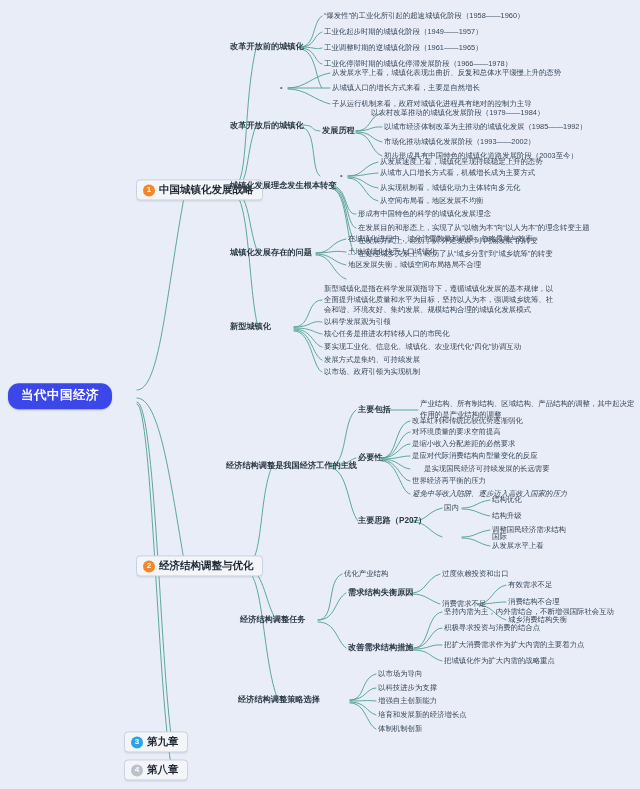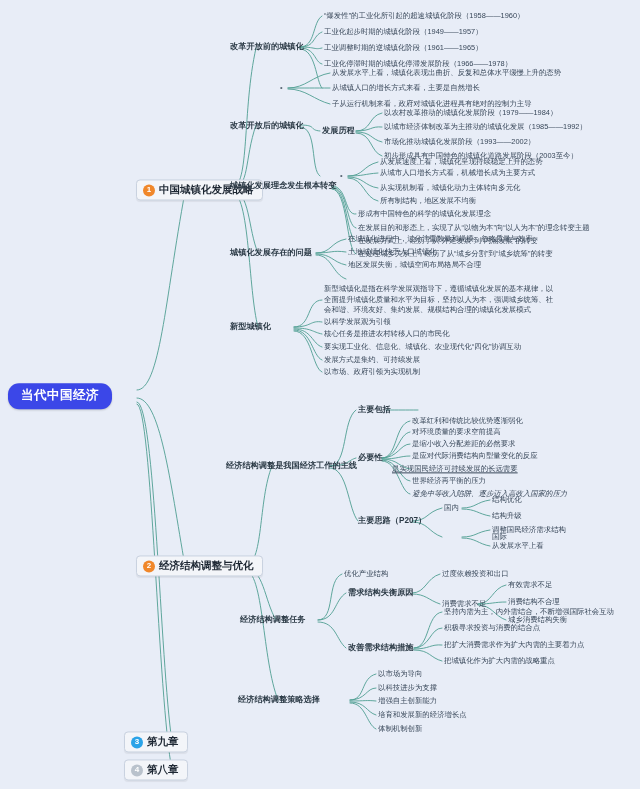--- a/index.html
+++ b/index.html
@@ -226,30 +226,30 @@
   <div class="node lvl3" style="left:324px;top:32px;">工业化起步时期的城镇化阶段（1949——1957）</div>
   <div class="node lvl3" style="left:324px;top:48px;">工业调整时期的逆城镇化阶段（1961——1965）</div>
   <div class="node lvl3" style="left:324px;top:64px;">工业化停滞时期的城镇化停滞发展阶段（1966——1978）</div>
 
   <div class="node lvl3 dim" style="left:280px;top:88px;">•</div>
   <div class="node lvl3" style="left:332px;top:73px;">从发展水平上看，城镇化表现出曲折、反复和总体水平缓慢上升的态势</div>
   <div class="node lvl3" style="left:332px;top:88px;">从城镇人口的增长方式来看，主要是自然增长</div>
   <div class="node lvl3" style="left:332px;top:104px;">子从运行机制来看，政府对城镇化进程具有绝对的控制力主导</div>
 
   <div class="node lvl2" style="left:322px;top:131px;">发展历程</div>
-  <div class="node lvl3" style="left:384px;top:113px;">以农村改革推动的城镇化发展阶段（1979——1984）</div>
+  <div class="node lvl3" style="left:371px;top:113px;">以农村改革推动的城镇化发展阶段（1979——1984）</div>
   <div class="node lvl3" style="left:384px;top:127px;">以城市经济体制改革为主推动的城镇化发展（1985——1992）</div>
   <div class="node lvl3" style="left:384px;top:142px;">市场化推动城镇化发展阶段（1993——2002）</div>
   <div class="node lvl3" style="left:384px;top:156px;">初步形成具有中国特色的城镇化道路发展阶段（2003至今）</div>
 
   <div class="node lvl3 dim" style="left:340px;top:176px;">•</div>
   <div class="node lvl3" style="left:380px;top:162px;">从发展速度上看，城镇化呈现持续稳定上升的态势</div>
   <div class="node lvl3" style="left:380px;top:173px;">从城市人口增长方式看，机械增长成为主要方式</div>
   <div class="node lvl3" style="left:380px;top:188px;">从实现机制看，城镇化动力主体转向多元化</div>
-  <div class="node lvl3" style="left:380px;top:201px;">所有制结构，地区发展不均衡</div>
+  <div class="node lvl3" style="left:380px;top:201px;">从空间布局看，地区发展不均衡</div>
 
   <div class="node lvl3" style="left:358px;top:214px;">形成有中国特色的科学的城镇化发展理念</div>
   <div class="node lvl3" style="left:358px;top:228px;">在发展目的和形态上，实现了从“以物为本”向“以人为本”的理念转变主题</div>
   <div class="node lvl3" style="left:358px;top:241px;">在发展方式上，经历了从“外延发展”到“内涵发展”的转变</div>
   <div class="node lvl3" style="left:358px;top:254px;">在处理城乡关系上，经历了从“城乡分割”到“城乡统筹”的转变</div>
 
   <div class="node lvl3" style="left:348px;top:239px;">在城镇化进程中，过分注重数量和规模，忽略质量与效率</div>
   <div class="node lvl3" style="left:348px;top:252px;">土地城镇化快于人口城镇化</div>
   <div class="node lvl3" style="left:348px;top:265px;">地区发展失衡，城镇空间布局格局不合理</div>
 
@@ -258,27 +258,28 @@
   <div class="node lvl3" style="left:324px;top:334px;">核心任务是推进农村转移人口的市民化</div>
   <div class="node lvl3" style="left:324px;top:347px;">要实现工业化、信息化、城镇化、农业现代化“四化”协调互动</div>
   <div class="node lvl3" style="left:324px;top:360px;">发展方式是集约、可持续发展</div>
   <div class="node lvl3" style="left:324px;top:372px;">以市场、政府引领为实现机制</div>
 
   <div class="node lvl2" style="left:226px;top:466px;">经济结构调整是我国经济工作的主线</div>
   <div class="node lvl2" style="left:240px;top:620px;">经济结构调整任务</div>
   <div class="node lvl2" style="left:238px;top:700px;">经济结构调整策略选择</div>
 
   <div class="node lvl2" style="left:358px;top:410px;">主要包括</div>
+  <div class="node lvl3 wrap" style="left:420px;top:410px;width:215px;">产业结构、所有制结构、区域结构、产品结构的调整，其中起决定作用的是产业结构的调整</div>
 
   <div class="node lvl2" style="left:358px;top:458px;">必要性</div>
   <div class="node lvl3" style="left:412px;top:421px;">改革红利和传统比较优势逐渐弱化</div>
   <div class="node lvl3" style="left:412px;top:432px;">对环境质量的要求空前提高</div>
   <div class="node lvl3" style="left:412px;top:444px;">是缩小收入分配差距的必然要求</div>
   <div class="node lvl3" style="left:412px;top:456px;">是应对代际消费结构向型量变化的反应</div>
-  <div class="node lvl3" style="left:392px;top:469px;text-decoration:underline;">是实现国民经济可持续发展的长远需要</div>
+  <div class="node lvl3" style="left:424px;top:469px;">是实现国民经济可持续发展的长远需要</div>
   <div class="node lvl3" style="left:412px;top:481px;">世界经济再平衡的压力</div>
   <div class="node lvl3" style="left:412px;top:494px;font-style:italic;">避免中等收入陷阱、逐步迈入高收入国家的压力</div>
 
   <div class="node lvl2" style="left:358px;top:521px;">主要思路（P207）</div>
   <div class="node lvl3" style="left:444px;top:508px;text-align:right;">国内</div>
   <div class="node lvl3" style="left:492px;top:500px;">结构优化</div>
   <div class="node lvl3" style="left:492px;top:516px;">结构升级</div>
   <div class="node lvl3" style="left:444px;top:537px;margin-left:48px;">国际</div>
   <div class="node lvl3" style="left:492px;top:530px;">调整国民经济需求结构</div>
   <div class="node lvl3" style="left:492px;top:546px;">从发展水平上看</div>

